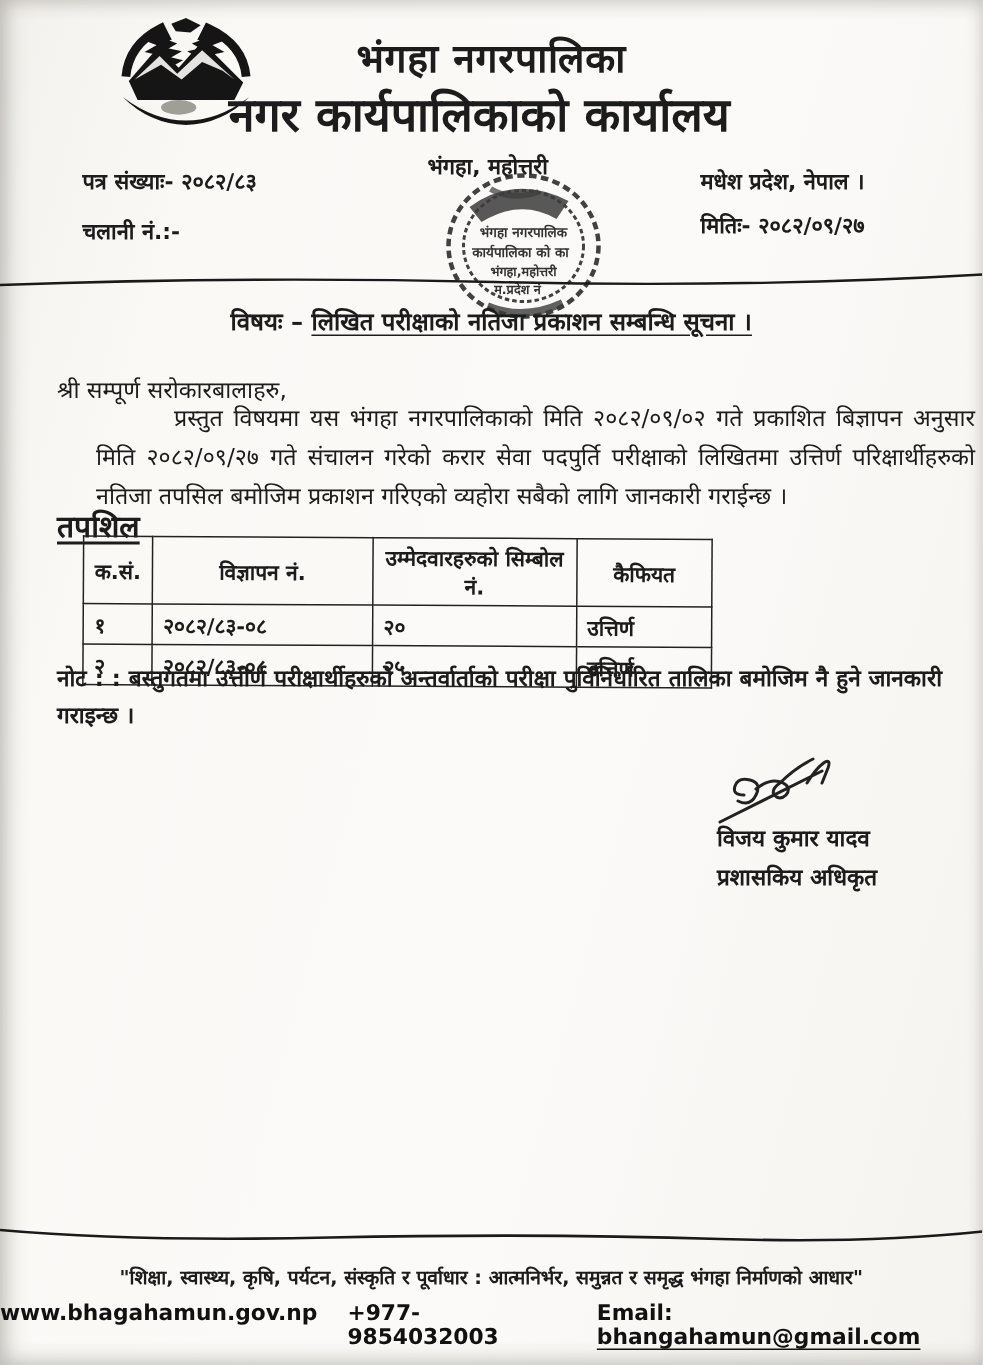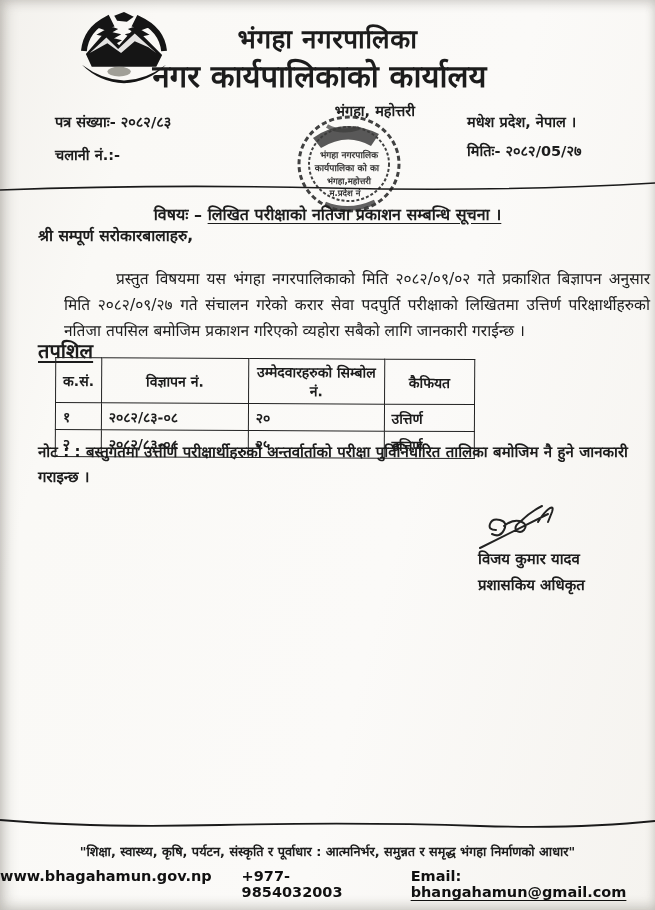--- a/index.html
+++ b/index.html
@@ -18,31 +18,31 @@
   .abs { position:absolute; }
 
   
   .emblem { left:70px; top:10px; width:108px; height:88px; }
   .title-1 { left:0; right:0; top:20px; text-align:center; font-size:26px; font-weight:700; letter-spacing:.5px; }
   .title-2 { left:0; right:16px; top:54px; text-align:center; font-size:31px; font-weight:700; }
 
   
   .meta-left { left:55px; top:106px; font-size:14.5px; font-weight:600; line-height:33px; }
   .meta-right { right:28px; top:108px; font-size:14.5px; font-weight:600; line-height:29px; text-align:left; width:160px; }
-  .place-label { left:285px; top:100px; width:130px; text-align:right; font-size:14.5px; font-weight:600; }
+  .place-label { left:285px; top:100px; width:130px; text-align:left; font-size:14.5px; font-weight:600; }
   .stamp { left:283px; top:108px; width:136px; height:108px; filter:blur(.5px) contrast(.95); opacity:.88; }
 
   .rule-1 { left:0; top:180px; width:655px; height:14px; }
   .rule-footer { left:0; top:814px; width:655px; height:20px; }
 
   
   .subject { left:0; right:0; top:203px; text-align:center; font-size:16px; font-weight:700; }
   .subject .u { text-decoration:underline; text-underline-offset:3px; }
 
-  .salutation { left:38px; top:224px; font-size:15.5px; font-weight:700; }
+  .salutation { left:38px; top:248px; font-size:15.5px; font-weight:400; }
   .body-par {
     left:38px; top:266px; width:586px; font-size:15.5px; line-height:26px;
     text-align:justify; text-indent:52px; font-weight:500;margin-left:26px;
   }
   .tapasil { left:38px; top:337px; font-size:20px; font-weight:700; text-decoration:underline; text-underline-offset:3px; }
 
   
   table.res {
     position:absolute; left:55px; top:358px; width:420px;
     border-collapse:collapse; font-size:14px; font-weight:600;
@@ -62,21 +62,21 @@
     font-weight:600; text-align:justify;
   }
 
   
   .sig-stroke { left:478px; top:500px; width:120px; height:52px; }
   .sig-name { left:478px; top:548px; font-size:15px; font-weight:600; }
   .sig-title { left:478px; top:574px; font-size:15px; font-weight:600; }
 
   
   .slogan { left:0; right:0; top:842px; text-align:center; font-size:12.8px; font-weight:700; }
-  .contacts { left:0; top:868px; width:655px; display:flex; justify-content:center; gap:30px; font-size:14.5px; font-weight:700; color:#111; }
+  .contacts { left:0; top:868px; width:655px; display:flex; justify-content:center; gap:20px; font-size:14.5px; font-weight:700; color:#111; }
   .contacts .email-val { text-decoration:underline; text-underline-offset:3px; }
 </style>
 </head>
 <body>
 
 <div class="paper">
 
   <svg class="abs emblem" viewBox="0 0 110 90" style="filter:blur(.4px)">
     <path d="M14,42 Q16,20 38,9 L41,15 34,17 42,20 35,24 44,26 37,30 45,32 38,36 46,38" fill="none" stroke="#151515" stroke-width="6" stroke-linejoin="miter"></path>
     <path d="M96,42 Q94,20 70,9 L67,15 74,17 66,20 73,24 64,26 71,30 63,32 70,36 62,38" fill="none" stroke="#151515" stroke-width="6" stroke-linejoin="miter"></path>
@@ -111,21 +111,21 @@
     <text x="66" y="76" font-size="8.5" text-anchor="middle" fill="#111" font-weight="bold">भंगहा,महोत्तरी</text>
     <text x="62" y="88" font-size="8.5" text-anchor="middle" fill="#111" font-weight="bold">म.प्रदेश नं</text>
     <path d="M42,96 Q66,106 92,94" fill="none" stroke="#1d1d1d" stroke-width="5" opacity=".8"></path>
     <path d="M44,18 Q58,26 76,20" fill="none" stroke="#1d1d1d" stroke-width="4" opacity=".7"></path>
   </svg>
 
   <div class="abs meta-right">
     <div>मधेश प्रदेश, नेपाल ।</div>
     <div>
       <span>मितिः-</span>
-      <span>२०८२/05/२७</span>
+      <span>२०८२/०९/२७</span>
     </div>
   </div>
 
   <svg class="abs rule-1" viewBox="0 0 655 14" preserveAspectRatio="none">
     <path d="M0,10 Q160,4 330,8 Q500,12 655,3" fill="none" stroke="#1a1a1a" stroke-width="1.6"></path>
   </svg>
 
   <div class="abs subject">
     <span>विषयः –</span>
     <span class="u">लिखित परीक्षाको नतिजा प्रकाशन सम्बन्धि सूचना ।</span>

